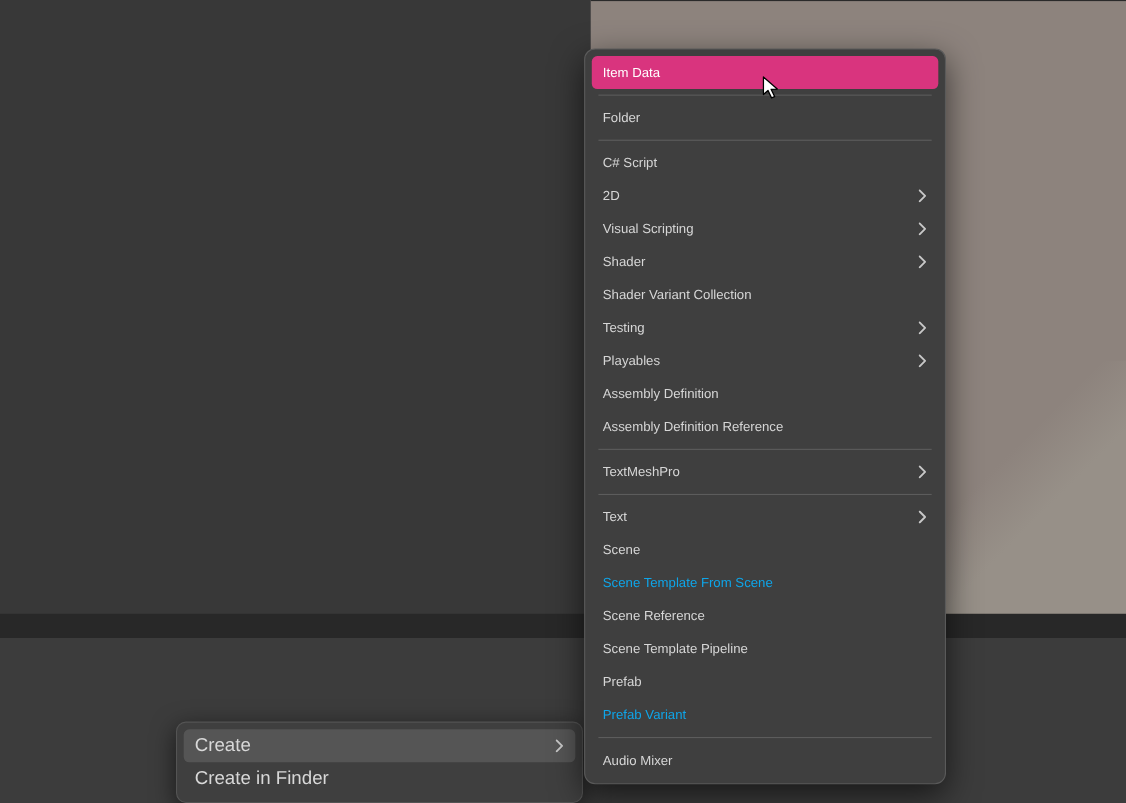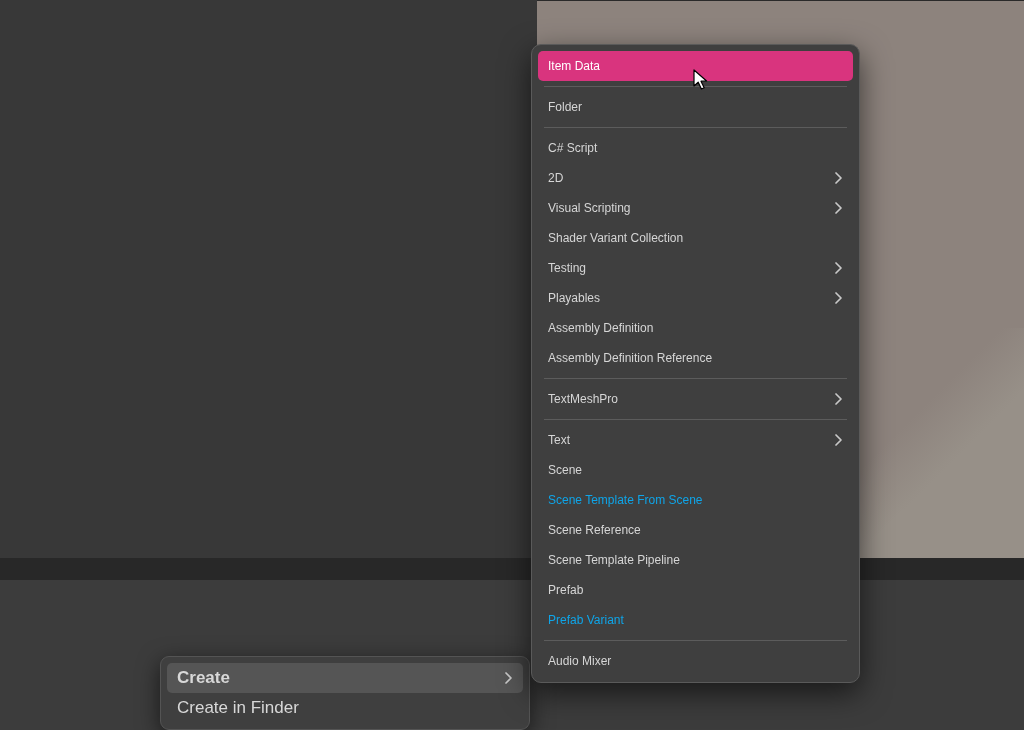--- a/index.html
+++ b/index.html
@@ -63,21 +63,20 @@
   }
   .ctx-item {
     display: flex; align-items: center; justify-content: space-between;
     padding: 5px 10px;
     font-size: 17px;
     color: #d8d8d8;
     border-radius: 5px;
   }
   .ctx-item.highlight {
     background: #555555;
-    font-weight: bold;
   }
   .ctx-arrow { display: inline-flex; }
 
   
   .ctx-menu-2 {
     position: absolute;
     left: 531px; top: 44px;
     width: 329px;
     background: #3f3f3f;
     border-radius: 10px;
@@ -171,20 +170,28 @@
   </div>
   <div class="ctx2-item">
     <span>Visual Scripting</span>
     <span class="ctx-arrow">
       <svg width="8" height="12" viewBox="0 0 8 12">
           <path d="M1 1 L6 6 L1 11" stroke="#c8c8c8" stroke-width="1.7" fill="none" stroke-linecap="round" stroke-linejoin="round"></path>
         </svg>
     </span>
   </div>
   <div class="ctx2-item">
+    <span>Shader</span>
+    <span class="ctx-arrow">
+      <svg width="8" height="12" viewBox="0 0 8 12">
+          <path d="M1 1 L6 6 L1 11" stroke="#c8c8c8" stroke-width="1.7" fill="none" stroke-linecap="round" stroke-linejoin="round"></path>
+        </svg>
+    </span>
+  </div>
+  <div class="ctx2-item">
     <span>Shader Variant Collection</span>
   </div>
   <div class="ctx2-item">
     <span>Testing</span>
     <span class="ctx-arrow">
       <svg width="8" height="12" viewBox="0 0 8 12">
           <path d="M1 1 L6 6 L1 11" stroke="#c8c8c8" stroke-width="1.7" fill="none" stroke-linecap="round" stroke-linejoin="round"></path>
         </svg>
     </span>
   </div>

